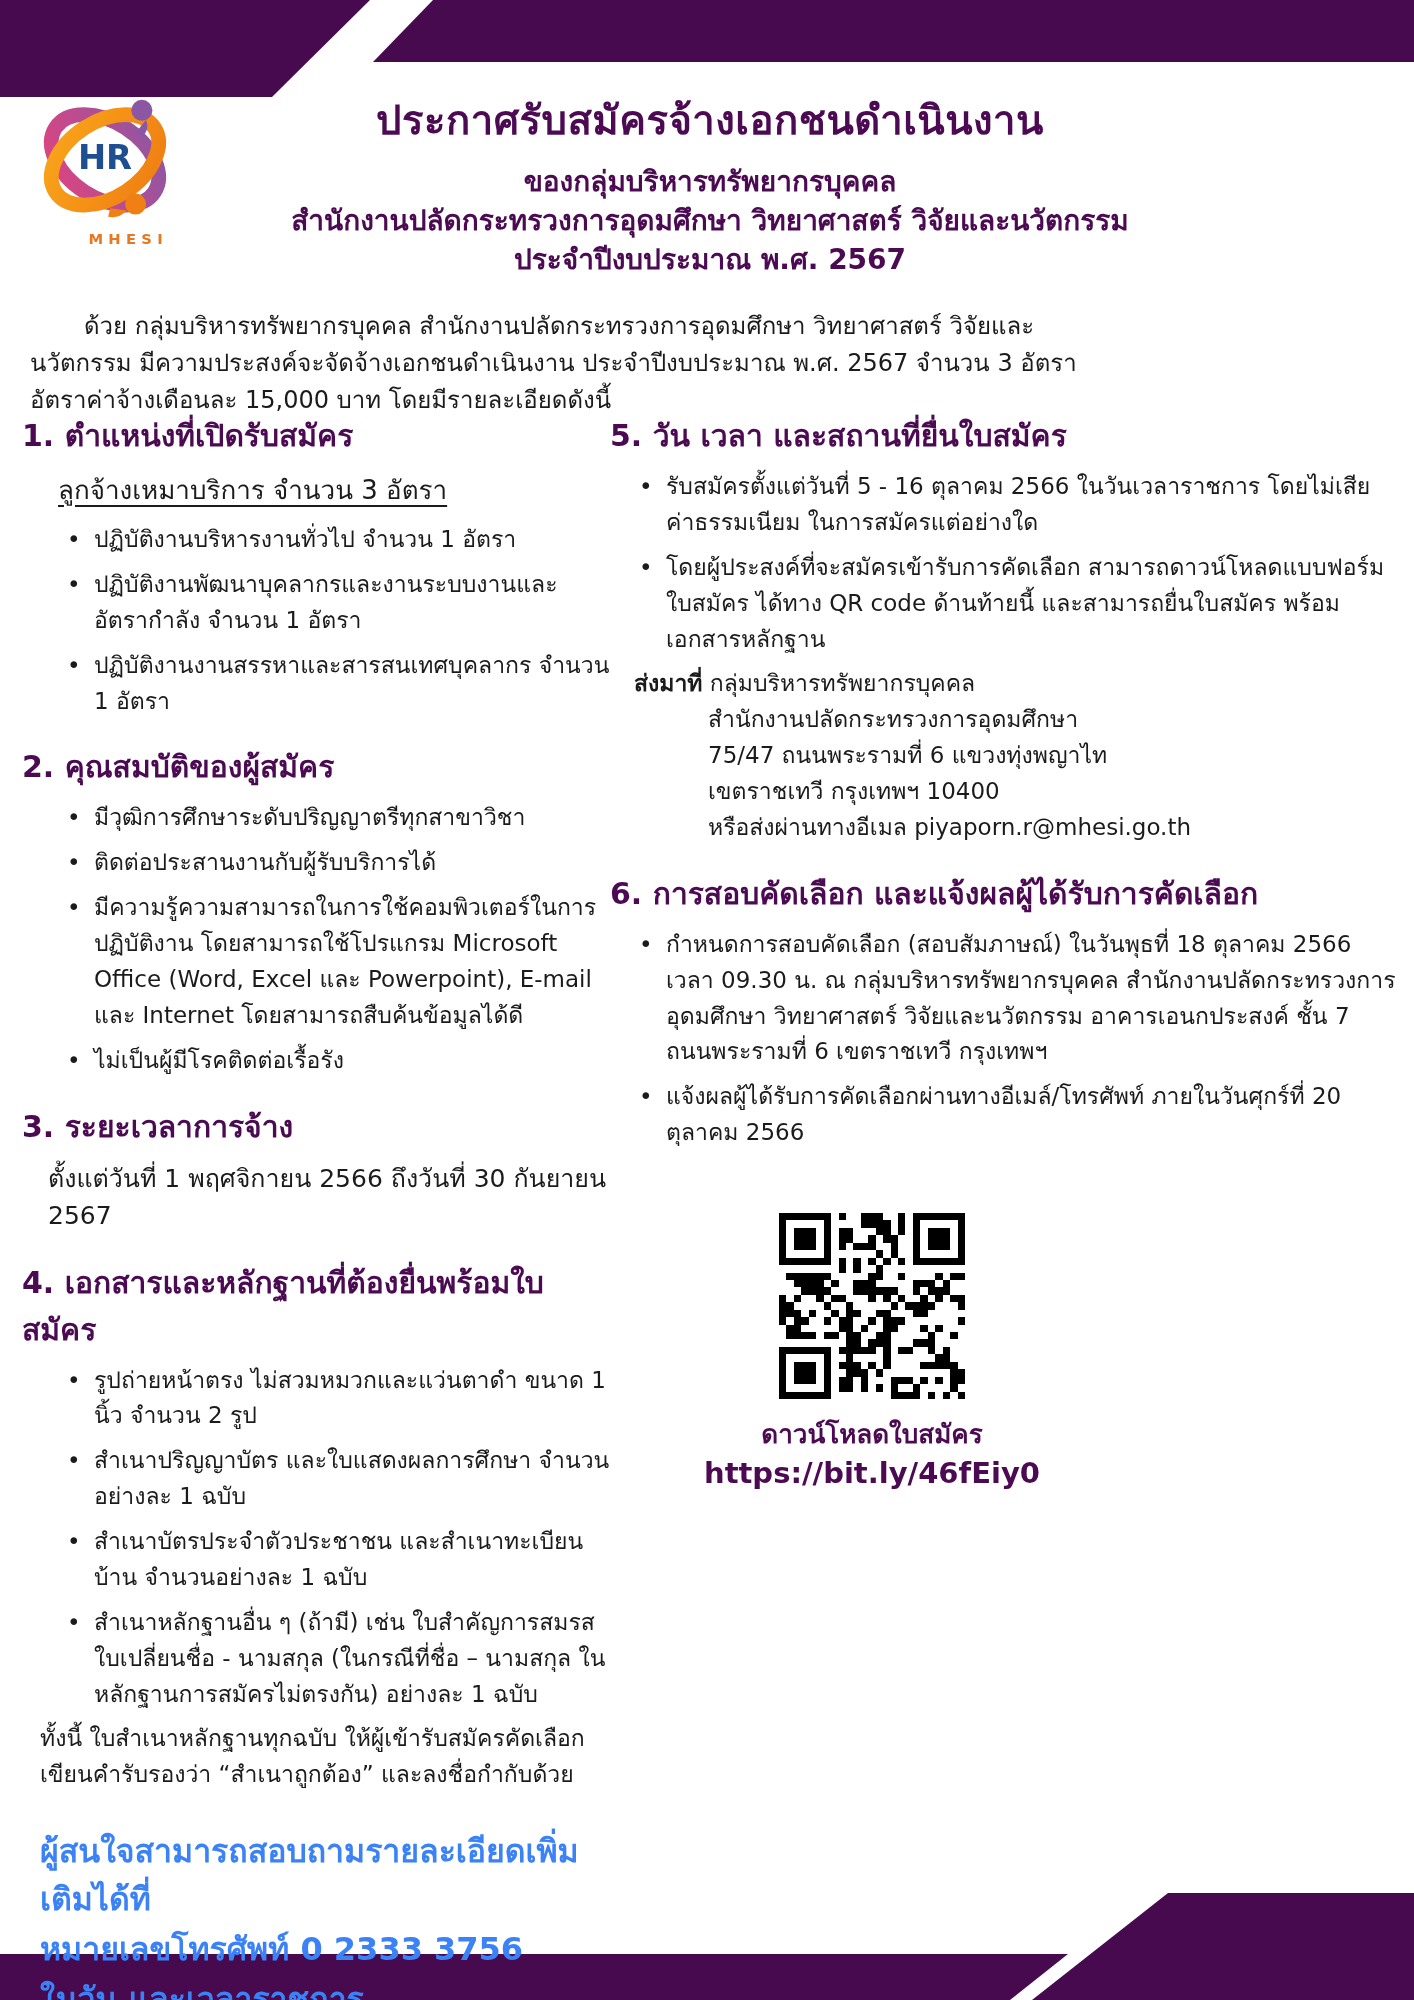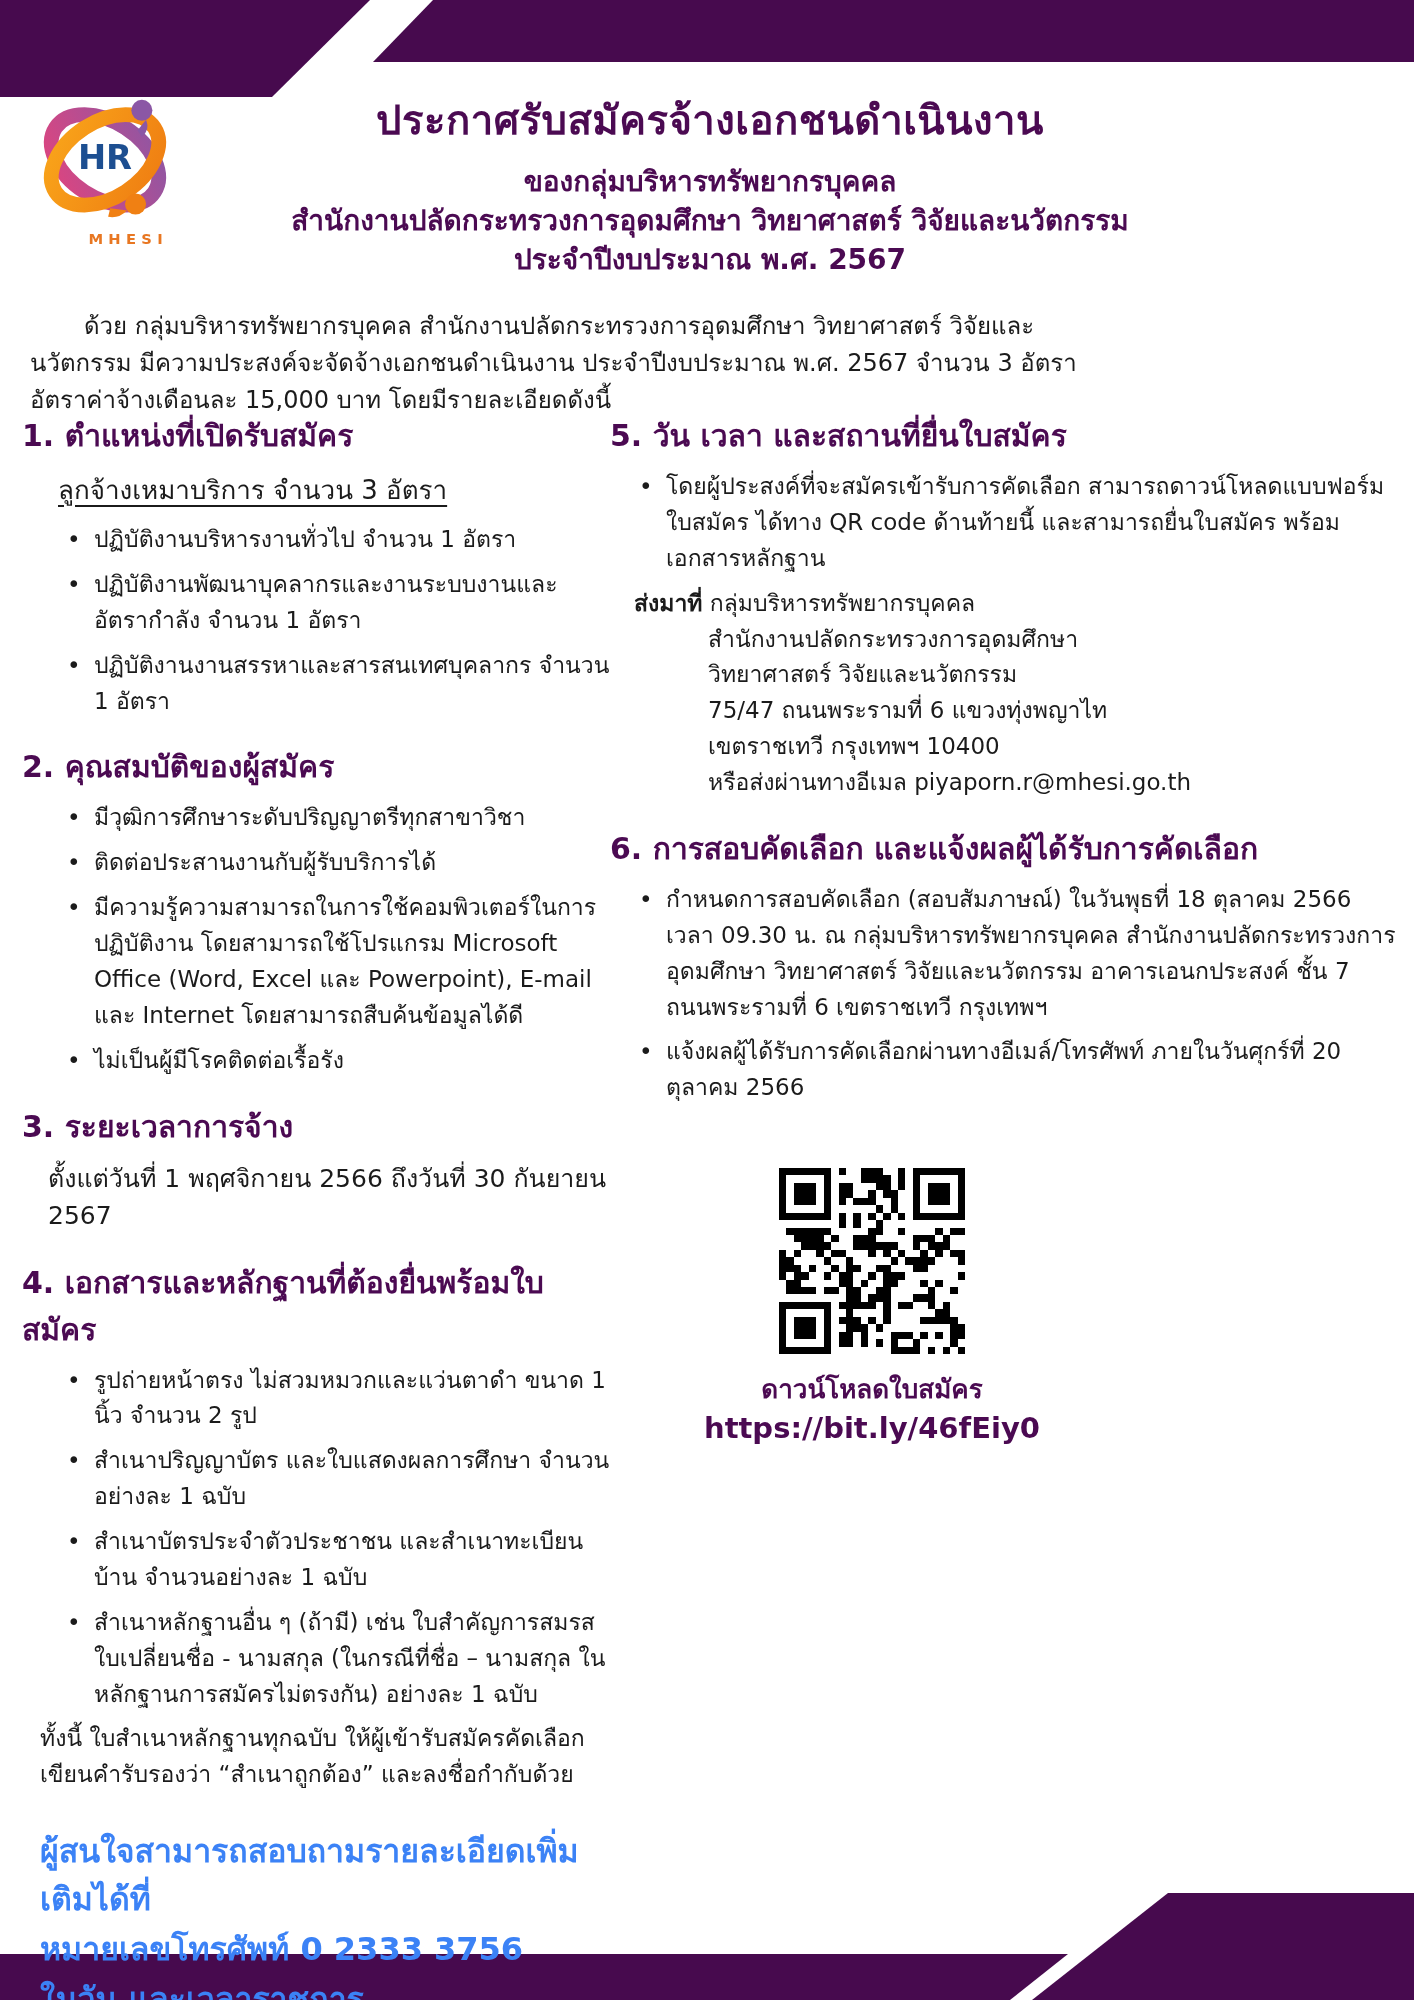--- a/index.html
+++ b/index.html
@@ -147,29 +147,29 @@
         <div>ผู้สนใจสามารถสอบถามรายละเอียดเพิ่มเติมได้ที่</div>
         <div>หมายเลขโทรศัพท์ 0 2333 3756</div>
         <div>ในวัน และเวลาราชการ</div>
       </div>
     </div>
 
     <div class="colR">
 
       <div class="sec first">5. วัน เวลา และสถานที่ยื่นใบสมัคร</div>
       <ul class="bul">
+        <li>รับสมัครตั้งแต่วันที่ 5 - 16 ตุลาคม 2566 ในวันเวลาราชการ โดยไม่เสียค่าธรรมเนียม ในการสมัครแต่อย่างใด</li>
         <li>โดยผู้ประสงค์ที่จะสมัครเข้ารับการคัดเลือก สามารถดาวน์โหลดแบบฟอร์มใบสมัคร ได้ทาง QR code ด้านท้ายนี้ และสามารถยื่นใบสมัคร พร้อมเอกสารหลักฐาน</li>
       </ul>
       <div class="submit">
         <span class="lbl">ส่งมาที่</span>
         <span>กลุ่มบริหารทรัพยากรบุคคล</span>
       </div>
       <div class="addr">
         <span>สำนักงานปลัดกระทรวงการอุดมศึกษา</span>
-        <span>วิทยาศาสตร์ วิจัยและนวัตกรรม</span>
         <span>75/47 ถนนพระรามที่ 6 แขวงทุ่งพญาไท</span>
         <span>เขตราชเทวี กรุงเทพฯ 10400</span>
         <span>หรือส่งผ่านทางอีเมล piyaporn.r@mhesi.go.th</span>
       </div>
 
       <div class="sec">6. การสอบคัดเลือก และแจ้งผลผู้ได้รับการคัดเลือก</div>
       <ul class="bul">
         <li>กำหนดการสอบคัดเลือก (สอบสัมภาษณ์) ในวันพุธที่ 18 ตุลาคม 2566 เวลา 09.30 น. ณ กลุ่มบริหารทรัพยากรบุคคล สำนักงานปลัดกระทรวงการอุดมศึกษา วิทยาศาสตร์ วิจัยและนวัตกรรม อาคารเอนกประสงค์ ชั้น 7 ถนนพระรามที่ 6 เขตราชเทวี กรุงเทพฯ</li>
         <li>แจ้งผลผู้ได้รับการคัดเลือกผ่านทางอีเมล์/โทรศัพท์ ภายในวันศุกร์ที่ 20 ตุลาคม 2566</li>
       </ul>

